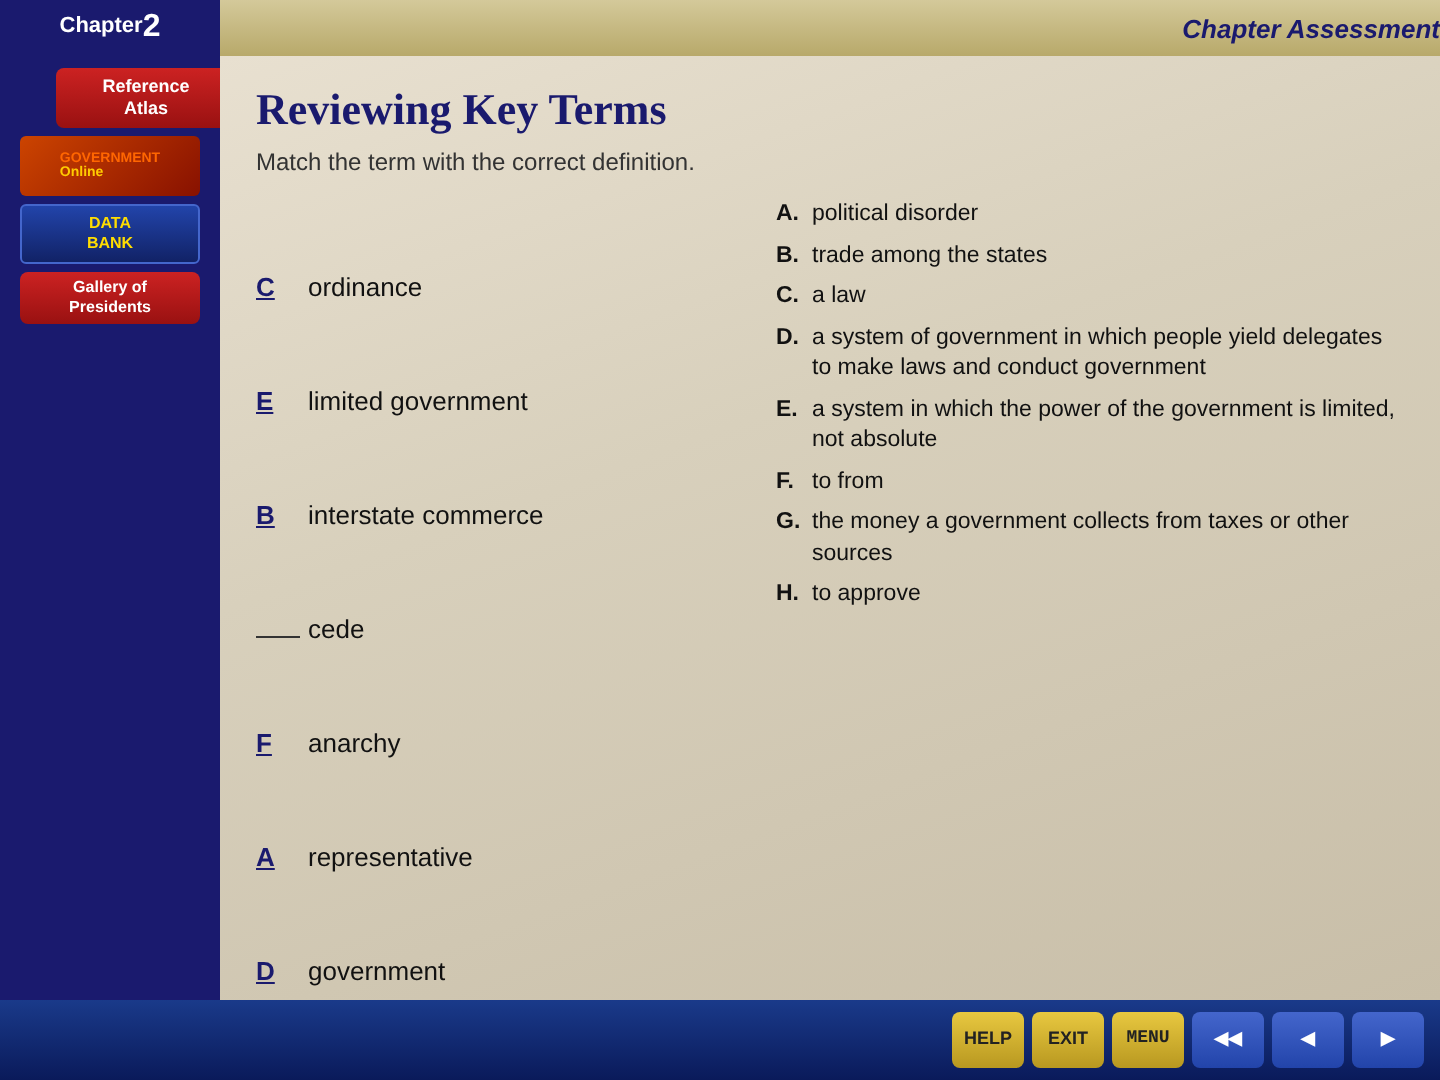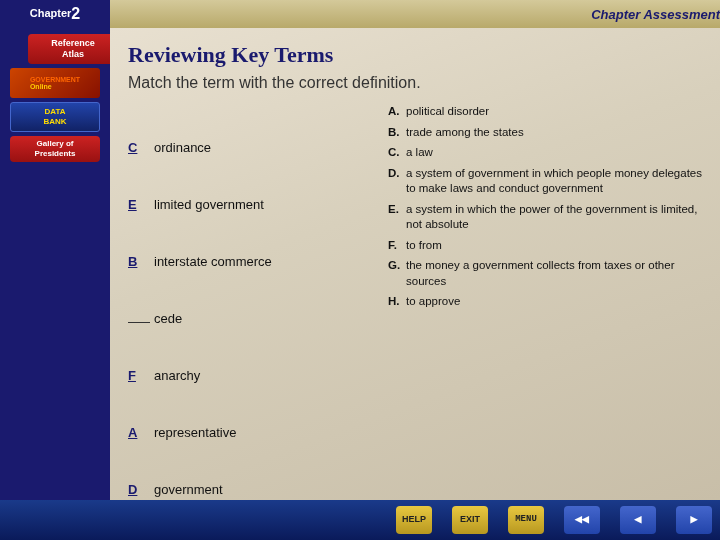--- a/index.html
+++ b/index.html
@@ -135,21 +135,21 @@
 
     .page-title {
       font-size: 22px;
       font-weight: bold;
       color: #1a1a6e;
       margin-bottom: 6px;
       font-family: 'Times New Roman', serif;
     }
 
     .instruction {
-      font-size: 16px;
+      font-size: 12px;
       color: #333;
       margin-bottom: 12px;
     }
 
     .content-columns {
       display: flex;
       gap: 20px;
     }
 
     
@@ -207,21 +207,21 @@
     
     .bottom-bar {
       position: absolute;
       bottom: 0; left: 0; right: 0;
       height: 40px;
       background: linear-gradient(to bottom, #1a3a8a, #0a1a5a);
       display: flex;
       align-items: center;
       justify-content: flex-end;
       padding-right: 8px;
-      gap: 20px;
+      gap: 4px;
     }
     .nav-btn {
       width: 36px;
       height: 28px;
       border-radius: 4px;
       display: flex;
       align-items: center;
       justify-content: center;
       font-size: 9px;
       font-weight: bold;
@@ -337,21 +337,21 @@
         <span class="def-text">trade among the states</span>
       </div>
 
       <div class="def-row">
         <span class="def-letter">C.</span>
         <span class="def-text">a law</span>
       </div>
 
       <div class="def-row">
         <span class="def-letter">D.</span>
-        <span class="def-text">a system of government in which people money delegates to make laws and conduct government</span>
+        <span class="def-text">a system of government in which people yield delegates to make laws and conduct government</span>
       </div>
 
       <div class="def-row">
         <span class="def-letter">E.</span>
         <span class="def-text">a system in which the power of the government is limited, not absolute</span>
       </div>
 
       <div class="def-row">
         <span class="def-letter">F.</span>
         <span class="def-text">to from</span>

